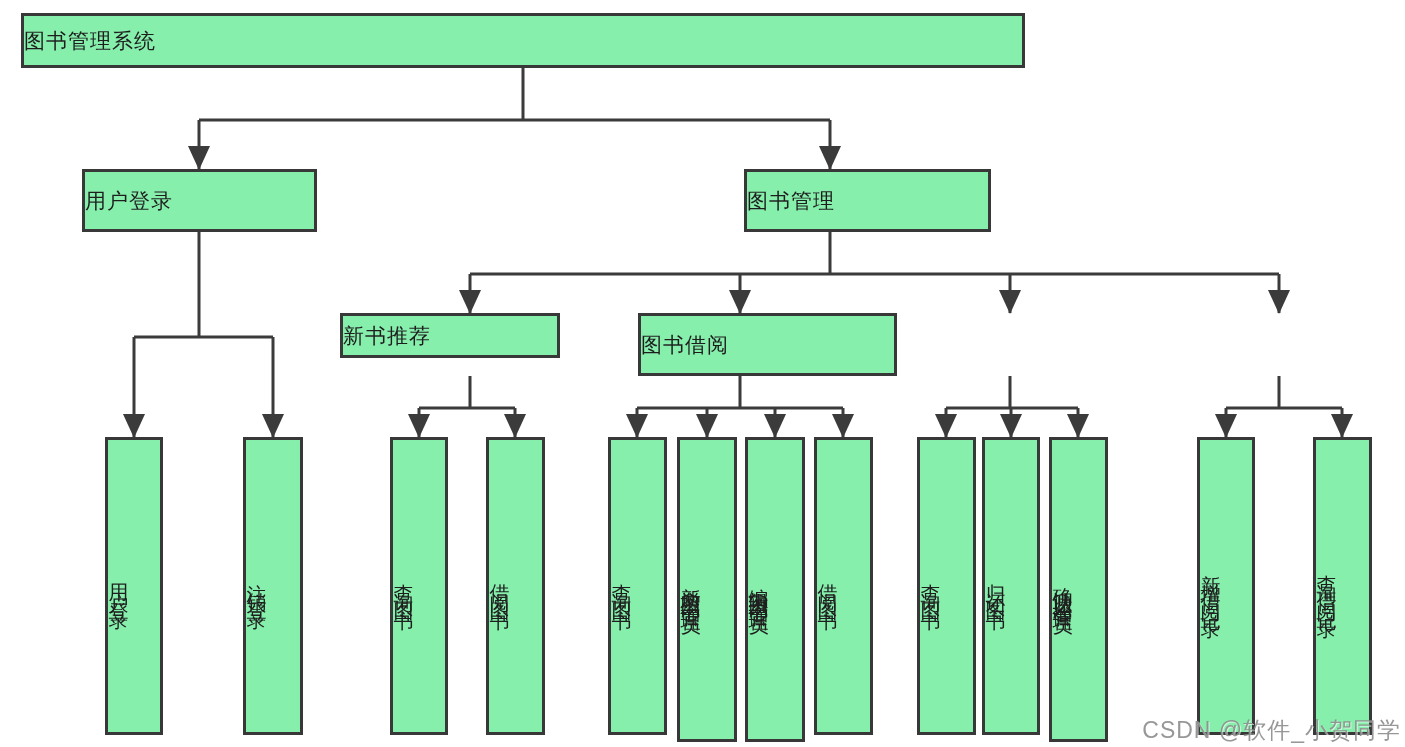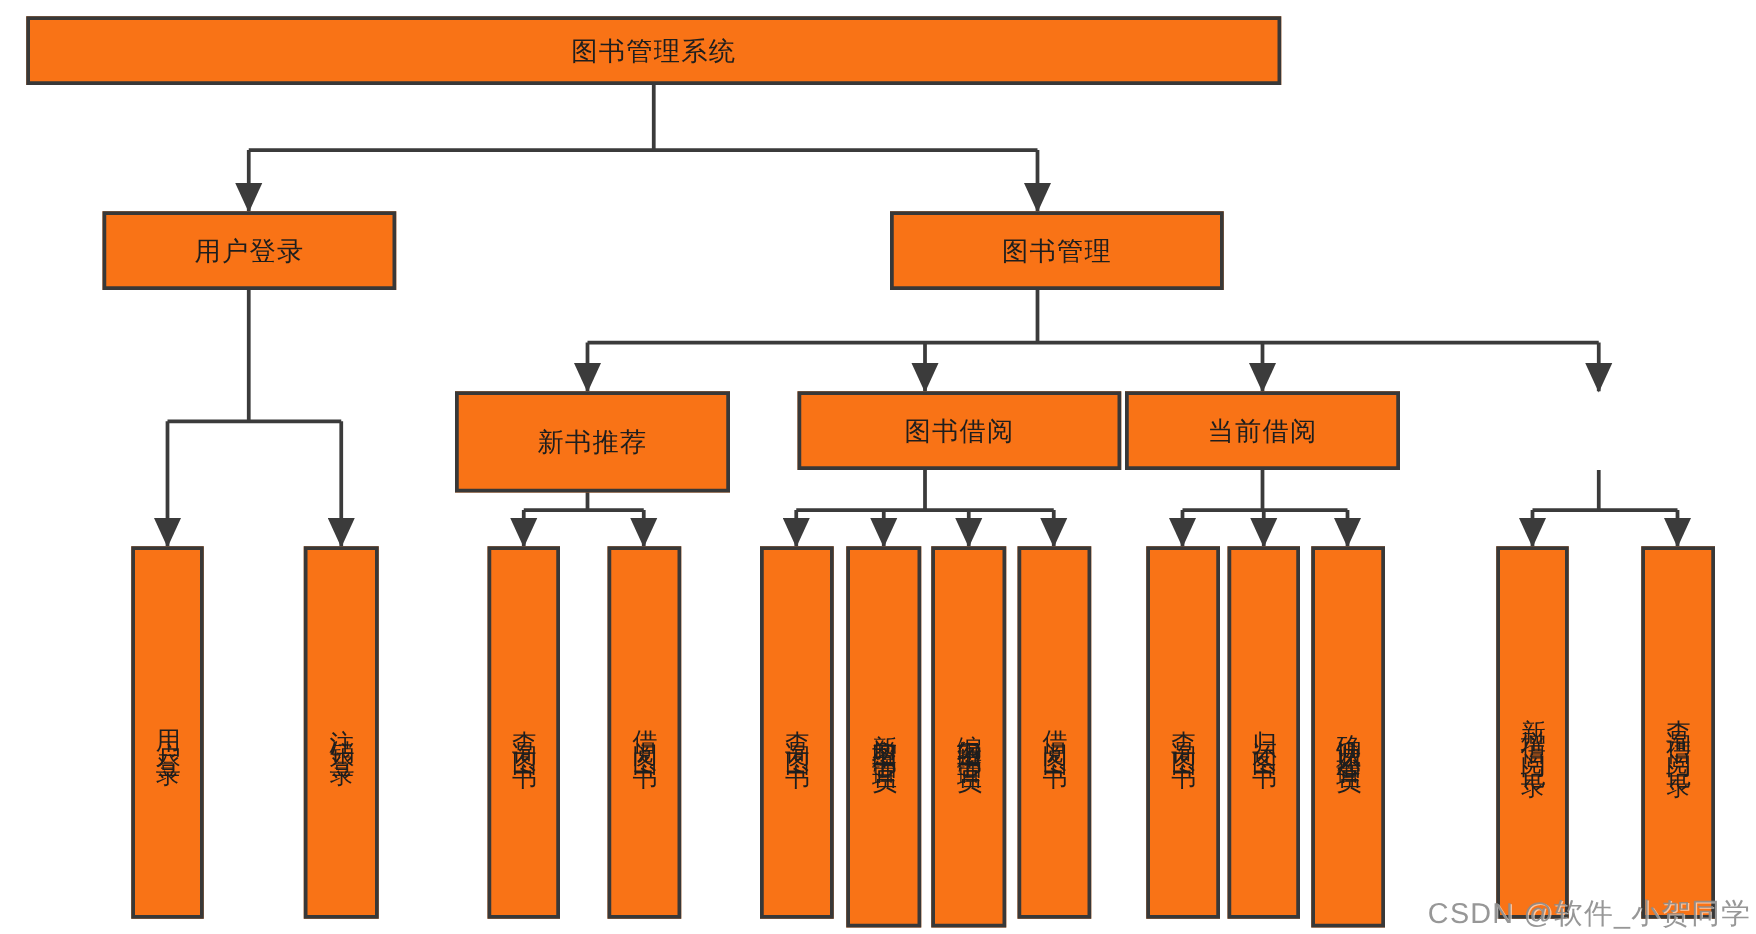--- a/index.html
+++ b/index.html
@@ -4,22 +4,22 @@
 <style>
   html,body{margin:0;padding:0;background:#ffffff;}
   .canvas{
     position:relative;width:1405px;height:747px;background:#ffffff;overflow:hidden;
     font-family:"Liberation Sans","DejaVu Sans",sans-serif;
   }
   .wires{position:absolute;left:0;top:0;z-index:1;}
   .wire{fill:none;stroke:#3b3b3b;stroke-width:3;}
   .node{
     position:absolute;box-sizing:border-box;z-index:2;
-    border:3px solid #383838;background:#f97316;
-    display:flex;align-items:center;justify-content:center;
+    border:3px solid #383838;background:#86efac;
+    display:flex;align-items:center;justify-content:flex-start;
     color:#1e1e1e;
   }
   .node.h{font-size:21px;letter-spacing:1px;}
   .node.v{width:58px;top:437px;height:298px;font-size:20px;}
   .node.v span{
     writing-mode:vertical-rl;text-orientation:mixed;
     letter-spacing:9px;line-height:1.1;
   }
   .node.v.tall{height:305px;}
   .node.v.tall span{letter-spacing:4px;}
@@ -75,32 +75,29 @@
     <path class="wire" marker-end="url(#arw)" d="M1342,408 V437"></path>
   </svg>
 
   <div class="node h" style="left:21px;top:13px;width:1004px;height:55px">
     <span>图书管理系统</span>
   </div>
 
   <div class="node h" style="left:82px;top:169px;width:235px;height:63px">
     <span>用户登录</span>
   </div>
-  <div class="node h" style="left:712px;top:169px;width:267px;height:63px">
+  <div class="node h" style="left:744px;top:169px;width:247px;height:63px">
     <span>图书管理</span>
   </div>
 
-  <div class="node h" style="left:364px;top:313px;width:220px;height:81px">
+  <div class="node h" style="left:340px;top:313px;width:220px;height:45px">
     <span>新书推荐</span>
   </div>
   <div class="node h" style="left:638px;top:313px;width:259px;height:63px">
     <span>图书借阅</span>
-  </div>
-  <div class="node h" style="left:900px;top:313px;width:220px;height:63px">
-    <span>当前借阅</span>
   </div>
 
   <div class="node v" style="left:105px">
     <span>用户登录</span>
   </div>
   <div class="node v" style="left:243px;width:60px">
     <span>注销登录</span>
   </div>
 
   <div class="node v" style="left:390px">

